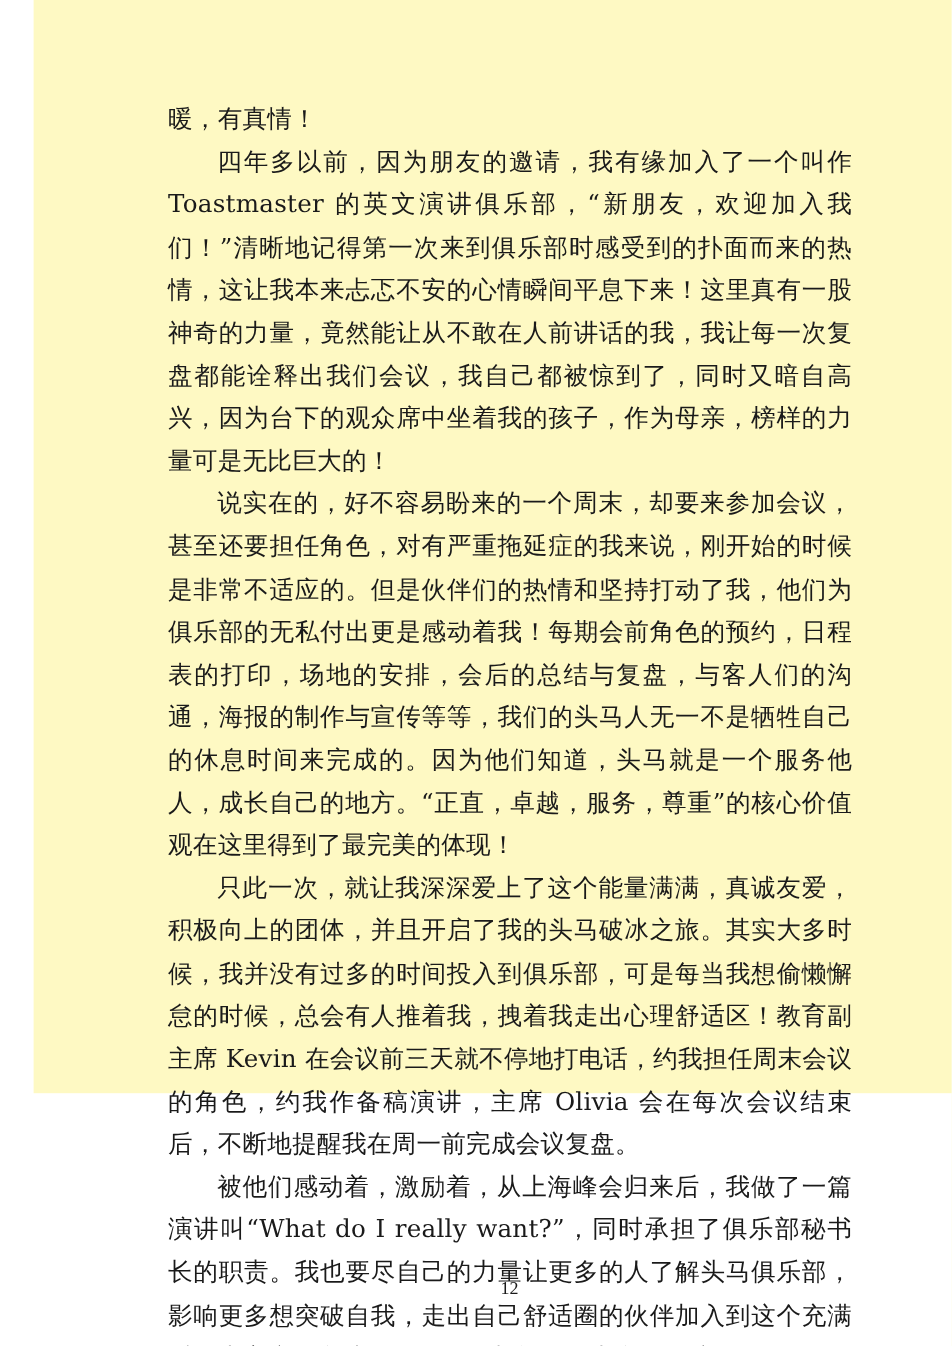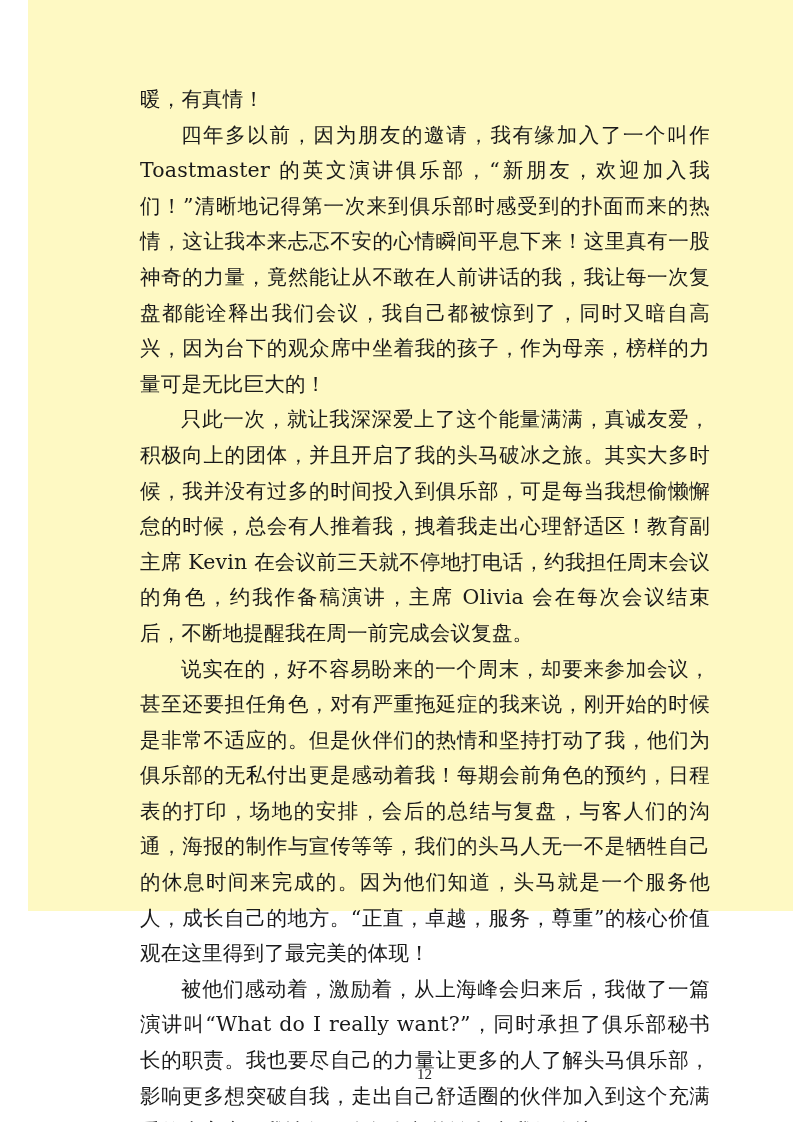--- a/index.html
+++ b/index.html
@@ -54,18 +54,18 @@
     color: #1a1a1a;
   }
 </style>
 </head>
 <body>
 
 <div class="page">
   <div class="page-body">
     <p class="para">暖，有真情！</p>
     <p class="para indent">四年多以前，因为朋友的邀请，我有缘加入了一个叫作 Toastmaster 的英文演讲俱乐部，“新朋友，欢迎加入我们！”清晰地记得第一次来到俱乐部时感受到的扑面而来的热情，这让我本来忐忑不安的心情瞬间平息下来！这里真有一股神奇的力量，竟然能让从不敢在人前讲话的我，我让每一次复盘都能诠释出我们会议，我自己都被惊到了，同时又暗自高兴，因为台下的观众席中坐着我的孩子，作为母亲，榜样的力量可是无比巨大的！</p>
+    <p class="para indent">说实在的，好不容易盼来的一个周末，却要来参加会议，甚至还要担任角色，对有严重拖延症的我来说，刚开始的时候是非常不适应的。但是伙伴们的热情和坚持打动了我，他们为俱乐部的无私付出更是感动着我！每期会前角色的预约，日程表的打印，场地的安排，会后的总结与复盘，与客人们的沟通，海报的制作与宣传等等，我们的头马人无一不是牺牲自己的休息时间来完成的。因为他们知道，头马就是一个服务他人，成长自己的地方。“正直，卓越，服务，尊重”的核心价值观在这里得到了最完美的体现！</p>
     <p class="para indent">只此一次，就让我深深爱上了这个能量满满，真诚友爱，积极向上的团体，并且开启了我的头马破冰之旅。其实大多时候，我并没有过多的时间投入到俱乐部，可是每当我想偷懒懈怠的时候，总会有人推着我，拽着我走出心理舒适区！教育副主席 Kevin 在会议前三天就不停地打电话，约我担任周末会议的角色，约我作备稿演讲，主席 Olivia 会在每次会议结束后，不断地提醒我在周一前完成会议复盘。</p>
-    <p class="para indent">说实在的，好不容易盼来的一个周末，却要来参加会议，甚至还要担任角色，对有严重拖延症的我来说，刚开始的时候是非常不适应的。但是伙伴们的热情和坚持打动了我，他们为俱乐部的无私付出更是感动着我！每期会前角色的预约，日程表的打印，场地的安排，会后的总结与复盘，与客人们的沟通，海报的制作与宣传等等，我们的头马人无一不是牺牲自己的休息时间来完成的。因为他们知道，头马就是一个服务他人，成长自己的地方。“正直，卓越，服务，尊重”的核心价值观在这里得到了最完美的体现！</p>
     <p class="para indent">被他们感动着，激励着，从上海峰会归来后，我做了一篇演讲叫“What do I really want?”，同时承担了俱乐部秘书长的职责。我也要尽自己的力量让更多的人了解头马俱乐部，影响更多想突破自我，走出自己舒适圈的伙伴加入到这个充满爱的大家庭。我让每一次复盘都能诠释出我们会议</p>
   </div>
   <div class="page-number">12</div>
 </div>
 
 </body></html>

